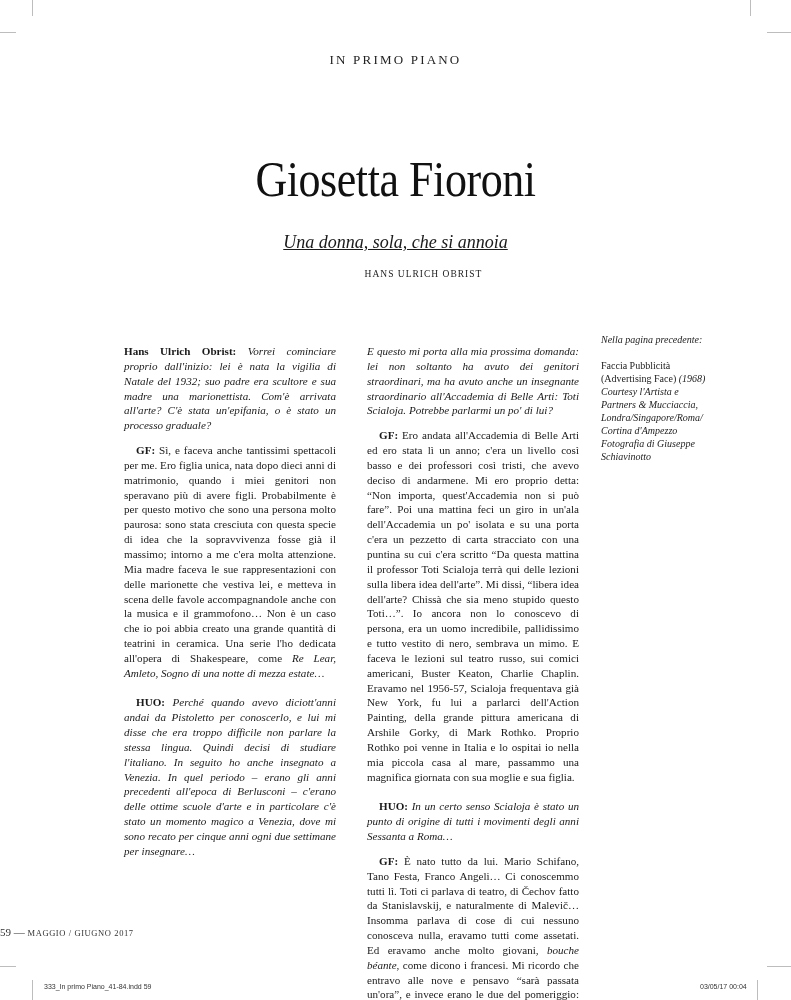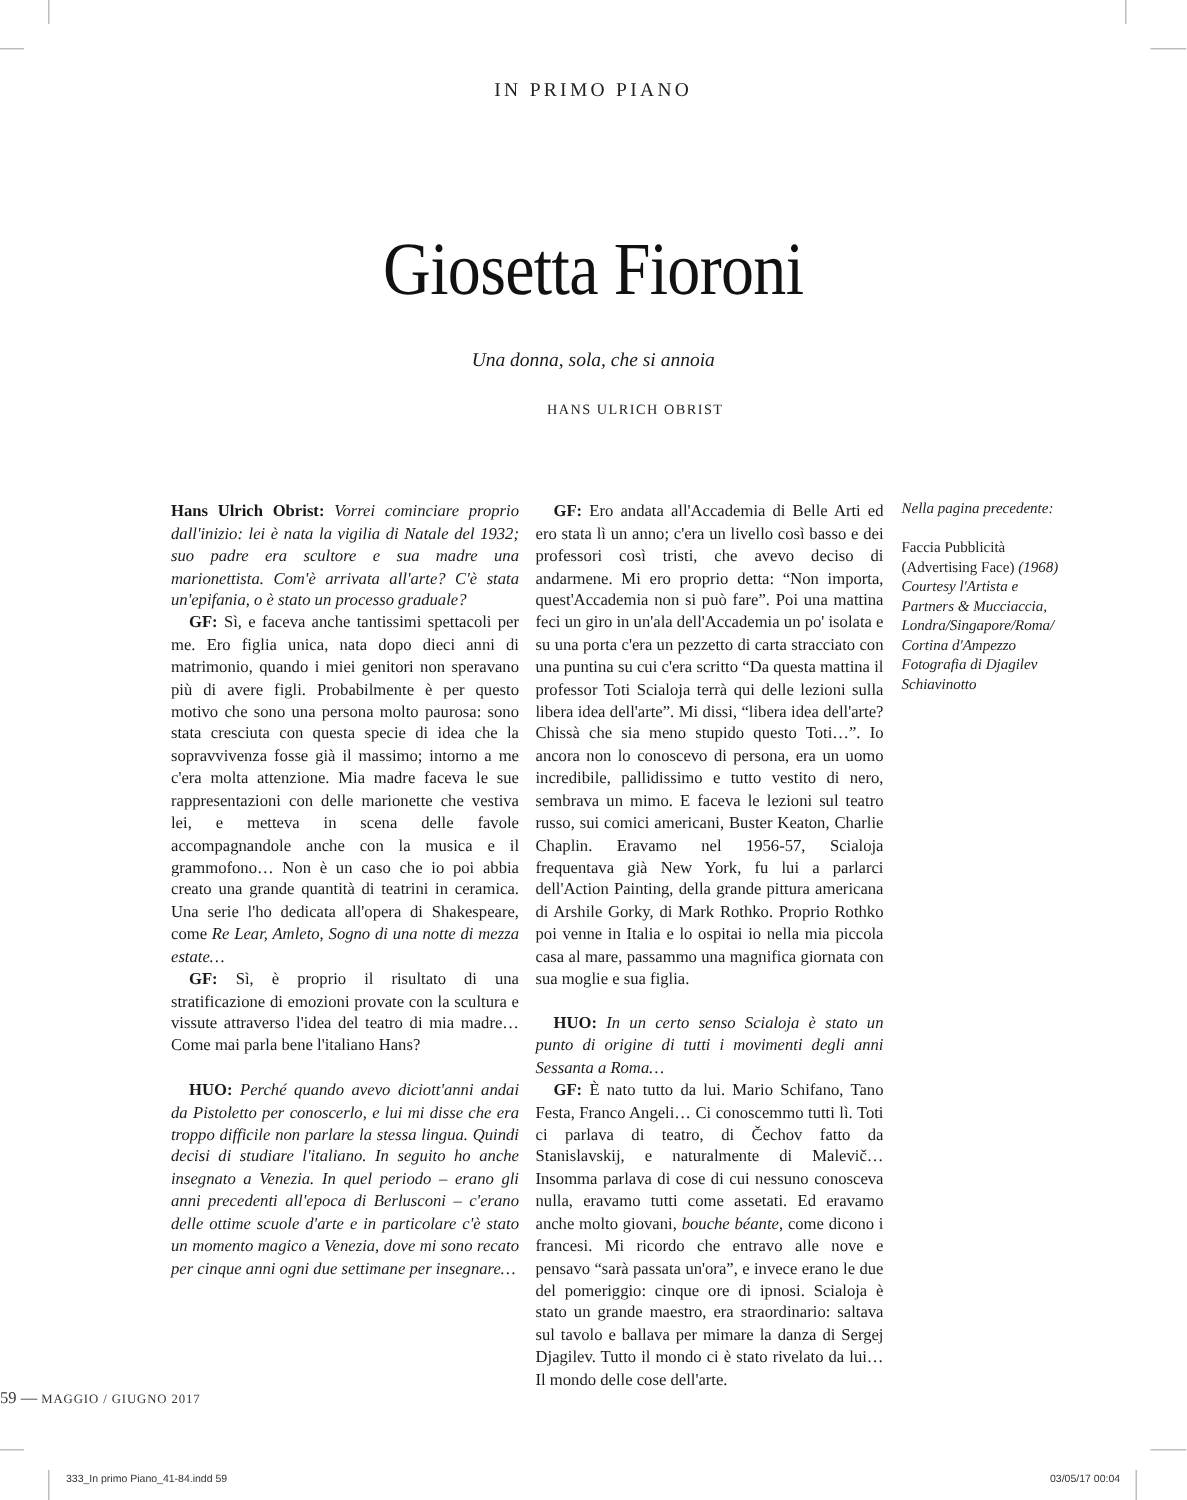--- a/index.html
+++ b/index.html
@@ -5,26 +5,26 @@
   html, body { margin:0; padding:0; background:#fff; }
   body { width:791px; height:1000px; position:relative; overflow:hidden;
          font-family:"Liberation Serif","DejaVu Serif",serif; color:#1a1a1a; }
   .crop { position:absolute; background:#bdbdbd; }
   .section-label { position:absolute; top:52px; left:0; width:791px; text-align:center;
          font-size:13px; letter-spacing:2.2px; color:#222; }
   .title { position:absolute; top:150px; left:0; width:791px; text-align:center;
          font-size:50px; font-weight:normal; color:#111; letter-spacing:-0.5px;
          transform:scaleX(0.88); transform-origin:center; }
   .subtitle { position:absolute; top:232px; left:0; width:791px; text-align:center;
-         font-size:13px; font-style:italic; color:#1a1a1a; }
+         font-size:18px; font-style:italic; color:#1a1a1a;text-decoration:underline; }
   .byline { position:absolute; top:269px; left:0; width:791px; text-align:center;
          font-size:9.5px; letter-spacing:1px; color:#222;padding-left:28px; }
   .col { position:absolute; top:334px; width:232px; font-size:11.1px; line-height:14.85px;
          text-align:justify; hyphens:auto; color:#1a1a1a; }
-  .col p { margin:0; text-indent:12px; }
+  .col p { margin:10px; text-indent:12px; }
   .col p.noindent { text-indent:0; }
   .col p.gap { margin-top:14.85px; }
   .col1 { left:114px; }
   .col2 { left:357px; }
   .q { font-style:italic; }
   .spk { font-weight:bold; }
   .side { position:absolute; left:601px; top:333px; width:120px; font-size:10px; line-height:13px; color:#222; }
   .side p { margin:0; }
   .side .it { font-style:italic; }
   .folio { position:absolute; top:926px; left:0; width:791px; text-align:left; font-size:11px; color:#333; }
@@ -44,40 +44,40 @@
 <div class="crop" style="left:757px;top:980px;width:1px;height:20px;"></div>
 
 <div class="section-label">IN PRIMO PIANO</div>
 <div class="title">Giosetta Fioroni</div>
 <div class="subtitle">Una donna, sola, che si annoia</div>
 <div class="byline">HANS ULRICH OBRIST</div>
 
 <div class="col col1">
   <p class="noindent"><span class="spk">Hans Ulrich Obrist:</span> <span class="q">Vorrei cominciare proprio dall'inizio: lei è nata la vigilia di Natale del 1932; suo padre era scultore e sua madre una marionettista. Com'è arrivata all'arte? C'è stata un'epifania, o è stato un processo graduale?</span></p>
   <p><span class="spk">GF:</span> <span>Sì, e faceva anche tantissimi spettacoli per me. Ero figlia unica, nata dopo dieci anni di matrimonio, quando i miei genitori non speravano più di avere figli. Probabilmente è per questo motivo che sono una persona molto paurosa: sono stata cresciuta con questa specie di idea che la sopravvivenza fosse già il massimo; intorno a me c'era molta attenzione. Mia madre faceva le sue rappresentazioni con delle marionette che vestiva lei, e metteva in scena delle favole accompagnandole anche con la musica e il grammofono… Non è un caso che io poi abbia creato una grande quantità di teatrini in ceramica. Una serie l'ho dedicata all'opera di Shakespeare, come </span><span class="q">Re Lear, Amleto, Sogno di una notte di mezza estate…</span></p>
-  <p><span class="spk">GF:</span> <span>Sì, è proprio il risultato di una stratificazione di emozioni provate con la scultura e vissute attraverso l'idea del teatro di mia madre… Come mai parla bene l'italiano Hans?</span></p>
   <p class="gap"><span class="spk">HUO:</span> <span class="q">Perché quando avevo diciott'anni andai da Pistoletto per conoscerlo, e lui mi disse che era troppo difficile non parlare la stessa lingua. Quindi decisi di studiare l'italiano. In seguito ho anche insegnato a Venezia. In quel periodo – erano gli anni precedenti all'epoca di Berlusconi – c'erano delle ottime scuole d'arte e in particolare c'è stato un momento magico a Venezia, dove mi sono recato per cinque anni ogni due settimane per insegnare…</span></p>
 </div>
 
 <div class="col col2">
+  <p class="noindent q">E questo mi porta alla mia prossima domanda: lei non soltanto ha avuto dei genitori straordinari, ma ha avuto anche un insegnante straordinario all'Accademia di Belle Arti: Toti Scialoja. Potrebbe parlarmi un po' di lui?</p>
   <p><span class="spk">GF:</span> <span>Ero andata all'Accademia di Belle Arti ed ero stata lì un anno; c'era un livello così basso e dei professori così tristi, che avevo deciso di andarmene. Mi ero proprio detta: “Non importa, quest'Accademia non si può fare”. Poi una mattina feci un giro in un'ala dell'Accademia un po' isolata e su una porta c'era un pezzetto di carta stracciato con una puntina su cui c'era scritto “Da questa mattina il professor Toti Scialoja terrà qui delle lezioni sulla libera idea dell'arte”. Mi dissi, “libera idea dell'arte? Chissà che sia meno stupido questo Toti…”. Io ancora non lo conoscevo di persona, era un uomo incredibile, pallidissimo e tutto vestito di nero, sembrava un mimo. E faceva le lezioni sul teatro russo, sui comici americani, Buster Keaton, Charlie Chaplin. Eravamo nel 1956-57, Scialoja frequentava già New York, fu lui a parlarci dell'Action Painting, della grande pittura americana di Arshile Gorky, di Mark Rothko. Proprio Rothko poi venne in Italia e lo ospitai io nella mia piccola casa al mare, passammo una magnifica giornata con sua moglie e sua figlia.</span></p>
   <p class="gap"><span class="spk">HUO:</span> <span class="q">In un certo senso Scialoja è stato un punto di origine di tutti i movimenti degli anni Sessanta a Roma…</span></p>
   <p><span class="spk">GF:</span> <span>È nato tutto da lui. Mario Schifano, Tano Festa, Franco Angeli… Ci conoscemmo tutti lì. Toti ci parlava di teatro, di Čechov fatto da Stanislavskij, e naturalmente di Malevič… Insomma parlava di cose di cui nessuno conosceva nulla, eravamo tutti come assetati. Ed eravamo anche molto giovani, </span><span class="q">bouche béante</span><span>, come dicono i francesi. Mi ricordo che entravo alle nove e pensavo “sarà passata un'ora”, e invece erano le due del pomeriggio: cinque ore di ipnosi. Scialoja è stato un grande maestro, era straordinario: saltava sul tavolo e ballava per mimare la danza di Sergej Djagilev. Tutto il mondo ci è stato rivelato da lui… Il mondo delle cose dell'arte.</span></p>
 
 </div>
 
 <div class="side">
   <p class="it">Nella pagina precedente:</p>
   <p style="margin-top:13px;">Faccia Pubblicità</p>
   <p><span>(Advertising Face)</span> <span class="it">(1968)</span></p>
   <p class="it">Courtesy l'Artista e</p>
   <p class="it">Partners &amp; Mucciaccia,</p>
   <p class="it">Londra/Singapore/Roma/</p>
   <p class="it">Cortina d'Ampezzo</p>
-  <p class="it">Fotografia di Djagilev</p>
+  <p class="it">Fotografia di Giuseppe</p>
   <p class="it">Schiavinotto</p>
 </div>
 
 <div class="folio">
   <span>59</span>
   <span>—</span>
   <span class="sc">MAGGIO / GIUGNO 2017</span>
 </div>
 
 <div class="slug" style="left:44px;">333_In primo Piano_41-84.indd   59</div>

